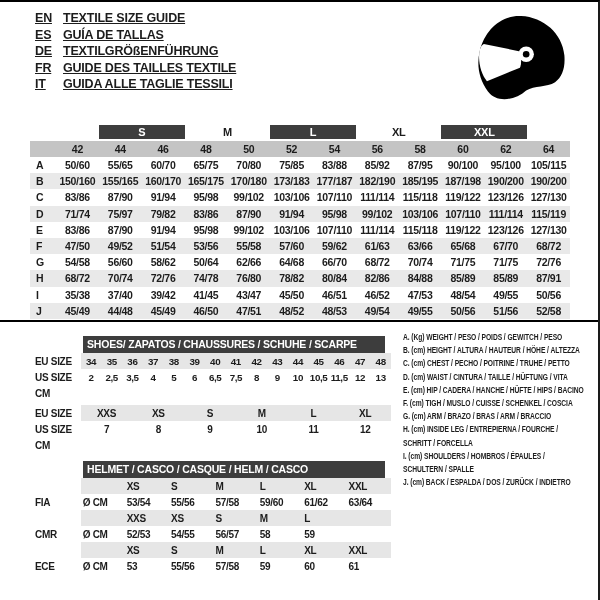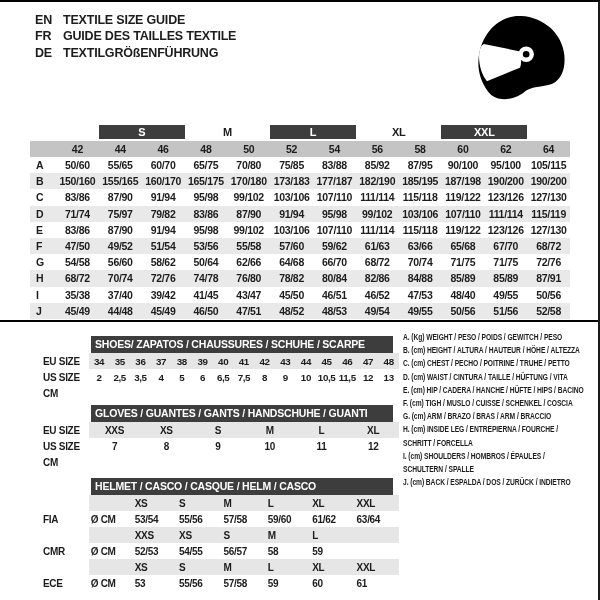--- a/index.html
+++ b/index.html
@@ -4,21 +4,21 @@
 <style>
   html,body{margin:0;padding:0;}
   body{
     width:600px;height:600px;background:#ffffff;position:relative;overflow:hidden;
     font-family:"Liberation Sans",sans-serif;font-weight:700;color:#1c1c1c;
   }
   .frame{position:absolute;inset:0;border-top:2px solid #000;border-right:2px solid #1a1a1a;pointer-events:none;z-index:9;}
 
   
   .langs{position:absolute;left:35px;top:10px;font-size:12.5px;letter-spacing:-0.2px;}
-  .lang-row{display:flex;height:16.5px;align-items:flex-end;white-space:nowrap;}
+  .lang-row{display:flex;height:16.5px;align-items:center;white-space:nowrap;text-decoration:underline;}
   .lang-code{width:28px;}
 
   
   .helmet-wrap{position:absolute;left:468px;top:13px;width:106px;height:95px;}
   .helmet-wrap svg{width:100%;height:100%;}
 
   
   .textile{position:absolute;left:30px;top:125px;width:540px;font-size:10.5px;letter-spacing:-0.3px;}
   .trow{display:grid;grid-template-columns:26px repeat(12,1fr);align-items:center;}
   .trow.group{height:14px;margin-bottom:2px;}
@@ -26,21 +26,21 @@
   .group-cell.box{background:#3d3d3d;color:#ffffff;}
   .trow.nums{height:16px;background:#c4c4c4;}
   .trow.data{height:16.2px;}
   .trow.data.stripe{background:#e9e9e9;}
   .tcell{text-align:center;white-space:nowrap;}
   .tlabel{text-align:left;padding-left:6px;}
 
   .divider{position:absolute;left:0;top:320px;width:600px;height:1.5px;background:#000;}
 
   
-  .lower{position:absolute;left:35px;top:336px;width:356px;font-size:10px;letter-spacing:-0.3px;margin-left:8px;}
+  .lower{position:absolute;left:35px;top:336px;width:356px;font-size:10px;letter-spacing:-0.3px;}
   .block{margin-bottom:4px;}
   .block.helmet-block{margin-top:8px;}
   .brow{display:flex;align-items:center;height:16px;}
   .brow.title-row{height:17px;}
   .blabel{width:48px;font-size:10px;white-space:nowrap;}
   .btitle{width:302px;height:17px;background:#3d3d3d;color:#fff;line-height:17px;
           padding-left:4px;box-sizing:border-box;font-size:10.5px;white-space:nowrap;letter-spacing:-0.2px;}
   .bvals{width:326px;height:16px;display:grid;align-items:center;}
   .bvals.gray{background:#e6e6e6;}
   .cols15{grid-template-columns:repeat(15,1fr);font-size:9.8px;letter-spacing:-0.4px;}
@@ -58,26 +58,34 @@
 <body>
 
 <div class="frame"></div>
 
 <div class="langs" id="langs">
     <div class="lang-row">
       <span class="lang-code">EN</span>
       <span class="lang-title">TEXTILE SIZE GUIDE</span>
     </div>
     <div class="lang-row">
-      <span class="lang-code">FR</span>
-      <span class="lang-title">GUIDE DES TAILLES TEXTILE</span>
+      <span class="lang-code">ES</span>
+      <span class="lang-title">GUÍA DE TALLAS</span>
     </div>
     <div class="lang-row">
       <span class="lang-code">DE</span>
       <span class="lang-title">TEXTILGRÖßENFÜHRUNG</span>
+    </div>
+    <div class="lang-row">
+      <span class="lang-code">FR</span>
+      <span class="lang-title">GUIDE DES TAILLES TEXTILE</span>
+    </div>
+    <div class="lang-row">
+      <span class="lang-code">IT</span>
+      <span class="lang-title">GUIDA ALLE TAGLIE TESSILI</span>
     </div>
   </div>
 
 <div class="helmet-wrap">
   <svg viewBox="0 0 92 92" aria-hidden="true">
     <path d="M46 3 C68 4 86 20 88 41 C89 53 86 62 79 67 C71 72 59 70 51 75 C40 85 22 87 14 76 C5 64 3 50 6 37 C11 16 27 2 46 3 Z" fill="#000"></path>
     <path d="M6 36 C4 46 7 59 13 66 L45 53 C47 48 46 41 44 37 L10 30 C8 31 7 33 6 36 Z" fill="#fff"></path>
     <circle cx="51" cy="40" r="7.5" fill="#fff"></circle>
     <circle cx="51" cy="40" r="3.2" fill="#000"></circle>
   </svg>
@@ -231,21 +239,21 @@
       <div class="tlabel">I</div>
       <div class="tcell">35/38</div>
       <div class="tcell">37/40</div>
       <div class="tcell">39/42</div>
       <div class="tcell">41/45</div>
       <div class="tcell">43/47</div>
       <div class="tcell">45/50</div>
       <div class="tcell">46/51</div>
       <div class="tcell">46/52</div>
       <div class="tcell">47/53</div>
-      <div class="tcell">48/40</div>
+      <div class="tcell">48/54</div>
       <div class="tcell">49/55</div>
       <div class="tcell">50/56</div>
     </div>
     <div class="trow data stripe">
       <div class="tlabel">J</div>
       <div class="tcell">45/49</div>
       <div class="tcell">44/48</div>
       <div class="tcell">45/49</div>
       <div class="tcell">46/50</div>
       <div class="tcell">47/51</div>
@@ -305,24 +313,20 @@
           <div class="bcell">11,5</div>
           <div class="bcell">12</div>
           <div class="bcell">13</div>
         </div>
       </div>
       <div class="brow">
         <div class="blabel">CM</div>
       </div>
     </div>
   <div class="block" id="gloves-block">
-    <div class="brow title-row">
-      <div class="blabel"></div>
-      <div class="btitle">GLOVES / GUANTES / GANTS / HANDSCHUHE / GUANTI</div>
-    </div>
   <div class="brow">
         <div class="blabel">EU SIZE</div>
         <div class="bvals cols6 gray">
           <div class="bcell">XXS</div>
           <div class="bcell">XS</div>
           <div class="bcell">S</div>
           <div class="bcell">M</div>
           <div class="bcell">L</div>
           <div class="bcell">XL</div>
         </div>

